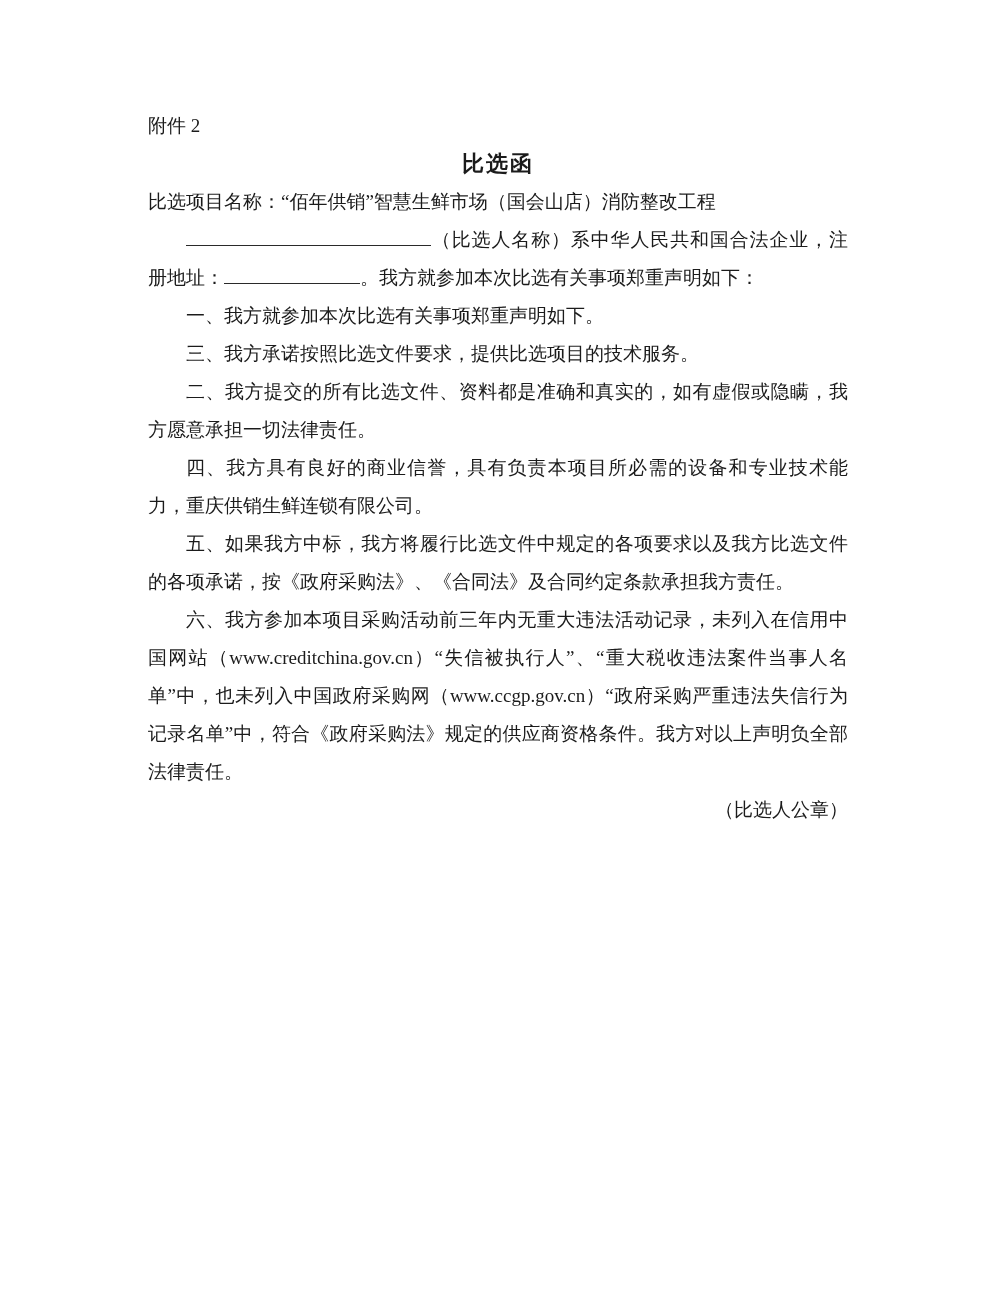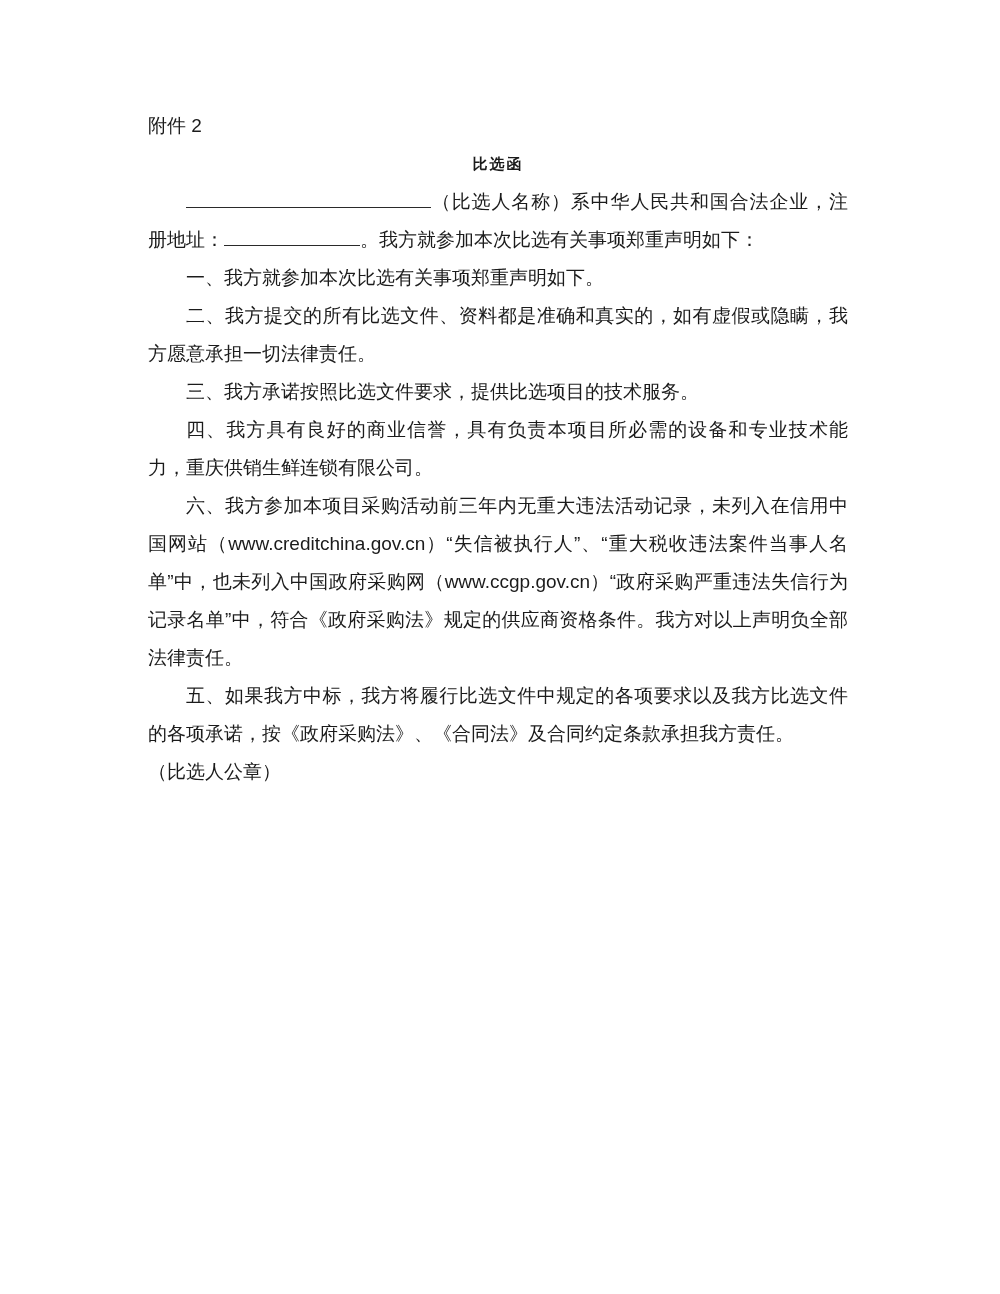--- a/index.html
+++ b/index.html
@@ -8,31 +8,31 @@
     background: #ffffff;
   }
   .page {
     position: relative;
     width: 1000px;
     height: 1294px;
     margin: 0 auto;
     background: #ffffff;
     box-sizing: border-box;
     padding: 107px 152px 0 148px;
-    font-family: Liberation Sans, sans-serif;
+    font-family: Liberation Serif, serif;
     font-size: 19px;
     line-height: 38px;
     color: #1b1b1b;
   }
   .page p, .page div, .page h1 {
     margin: 0;
     padding: 0;
   }
   .doc-title {
-    font-size: 15px;
+    font-size: 22px;
     font-weight: bold;
     text-align: center;
     margin-top: 18px;
     line-height: 38px;
     letter-spacing: 2px;
   }
   .project-line {
     margin-top: 42px;
   }
   .recipient-line {
@@ -51,45 +51,46 @@
     vertical-align: baseline;
   }
   .blank-name { width: 245px; }
   .blank-address { width: 136px; }
   .item {
     text-indent: 38px;
     text-align: justify;
   }
   .signature-block {
     margin-top: 76px;
-    text-align: left;
+    text-align: right;
     padding-right: 44px;
   }
 </style>
 </head>
 <body>
 
 <div class="page">
 
   <p class="attachment">附件 2</p>
 
   <h1 class="doc-title">比选函</h1>
 
+  <p class="project-line">比选项目名称：“佰年供销”智慧生鲜市场（国会山店）消防整改工程</p>
 
 
   <p class="intro-para">
     <span class="blank blank-name"></span><span>（比选人名称）系中华人民共和国合法企业，注册地址：</span><span class="blank blank-address"></span><span>。我方就参加本次比选有关事项郑重声明如下：</span>
   </p>
 
   <div class="items">
     <p class="item">一、我方就参加本次比选有关事项郑重声明如下。</p>
+    <p class="item">三、我方承诺按照比选文件要求，提供比选项目的技术服务。</p>
     <p class="item">二、我方提交的所有比选文件、资料都是准确和真实的，如有虚假或隐瞒，我方愿意承担一切法律责任。</p>
-    <p class="item">三、我方承诺按照比选文件要求，提供比选项目的技术服务。</p>
     <p class="item">四、我方具有良好的商业信誉，具有负责本项目所必需的设备和专业技术能力，重庆供销生鲜连锁有限公司。</p>
+    <p class="item">五、如果我方中标，我方将履行比选文件中规定的各项要求以及我方比选文件的各项承诺，按《政府采购法》、《合同法》及合同约定条款承担我方责任。</p>
     <p class="item">六、我方参加本项目采购活动前三年内无重大违法活动记录，未列入在信用中国网站（www.creditchina.gov.cn）“失信被执行人”、“重大税收违法案件当事人名单”中，也未列入中国政府采购网（www.ccgp.gov.cn）“政府采购严重违法失信行为记录名单”中，符合《政府采购法》规定的供应商资格条件。我方对以上声明负全部法律责任。</p>
-    <p class="item">五、如果我方中标，我方将履行比选文件中规定的各项要求以及我方比选文件的各项承诺，按《政府采购法》、《合同法》及合同约定条款承担我方责任。</p>
   </div>
 
   <div class="signature-block">
     <div>（比选人公章）</div>
   </div>
 
 </div>
 
 </body></html>

